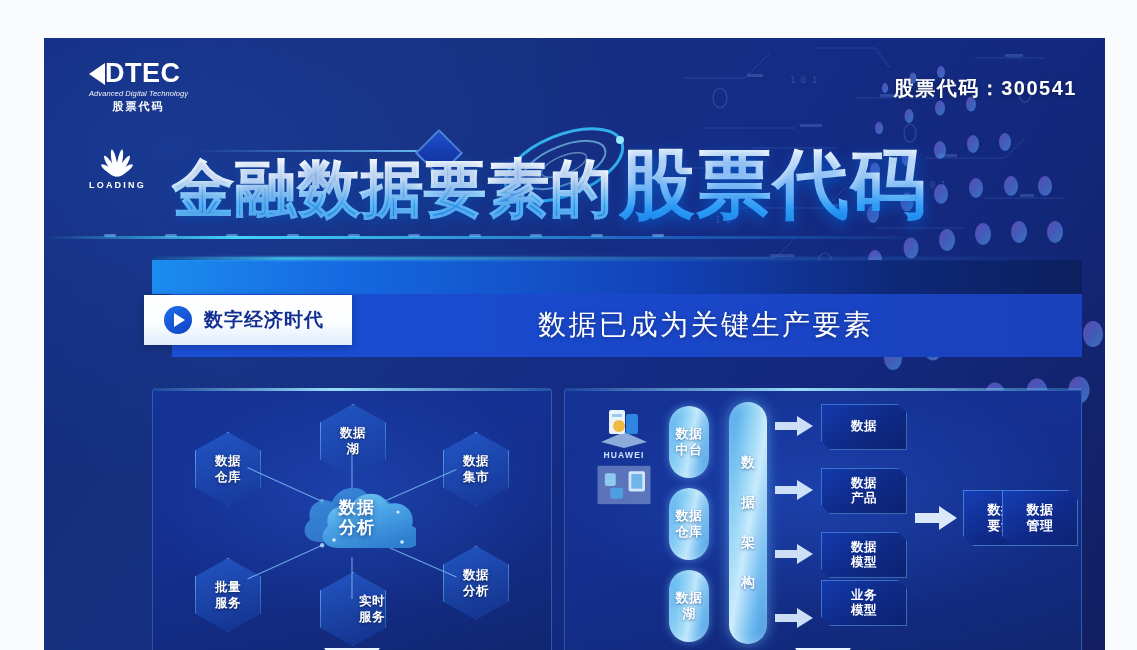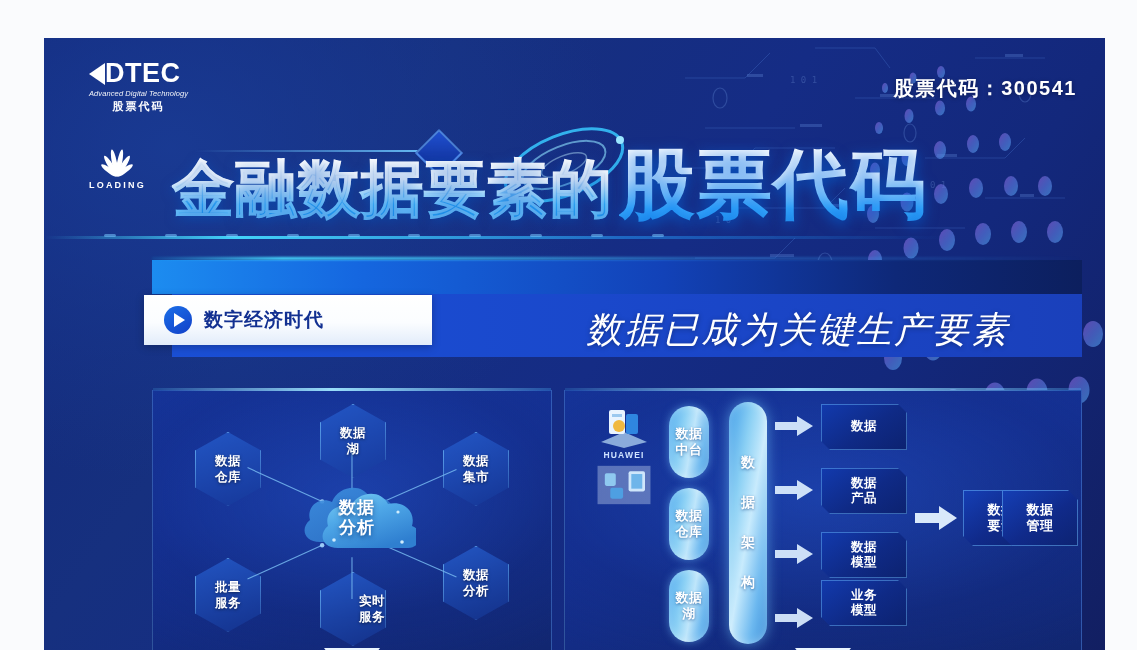--- a/index.html
+++ b/index.html
@@ -110,41 +110,39 @@
   .bar-top:before{
     content:""; position:absolute; left:0; top:-3px; width:100%; height:3px;
     background:linear-gradient(90deg,rgba(0,200,255,.1),#46d8ff 14%,rgba(60,170,255,.35) 60%,rgba(20,60,160,0));
     filter:blur(1px);
   }
   .bar-main{
     position:absolute; left:128px; top:256px; width:910px; height:63px;
     background:linear-gradient(90deg,#1a4fd6 0%,#1a46c8 60%,#1a40bb 100%);
   }
   .badge{
-    position:absolute; left:100px; top:257px; width:288px; height:50px;
+    position:absolute; left:100px; top:257px; width:208px; height:50px;
     background:linear-gradient(180deg,#ffffff 0%,#fbfdff 55%,#e2ecfa 100%);
     display:flex; align-items:center; gap:12px; padding-left:20px;
     box-shadow:0 2px 8px rgba(0,0,0,.25);
   }
   .badge .play{
     width:28px;height:28px;border-radius:50%;
     background:linear-gradient(145deg,#1b6fe8,#1240c8);
     display:flex; align-items:center; justify-content:center; flex:none;
   }
   .badge .play i{
     width:0;height:0;border-top:7px solid transparent;border-bottom:7px solid transparent;
     border-left:11px solid #fff; margin-left:3px;
   }
   .badge .btxt{ color:#123091; font-size:19px; font-weight:700; letter-spacing:1px; }
   .bar-sub{
     position:absolute; left:494px; top:268px;
-    color:#fff; font-size:36px; font-weight:400; letter-spacing:2.5px;
-    font-style:italic;
+    color:#fff; font-size:28px; font-weight:400; letter-spacing:2.5px;
     text-shadow:0 1px 5px rgba(0,0,0,.35);
-    margin-left:48px;
   }
 
   
   .panel{
     position:absolute; top:352px; height:266px;
     background:
       radial-gradient(ellipse 80% 70% at 50% 40%, rgba(34,78,190,.55) 0%, rgba(20,45,135,.25) 65%, rgba(16,34,110,0) 100%),
       linear-gradient(165deg,#15349a 0%,#143093 40%,#11266f 100%);
     border-left:1px solid rgba(120,190,255,.30);
     border-right:1px solid rgba(120,190,255,.30);

